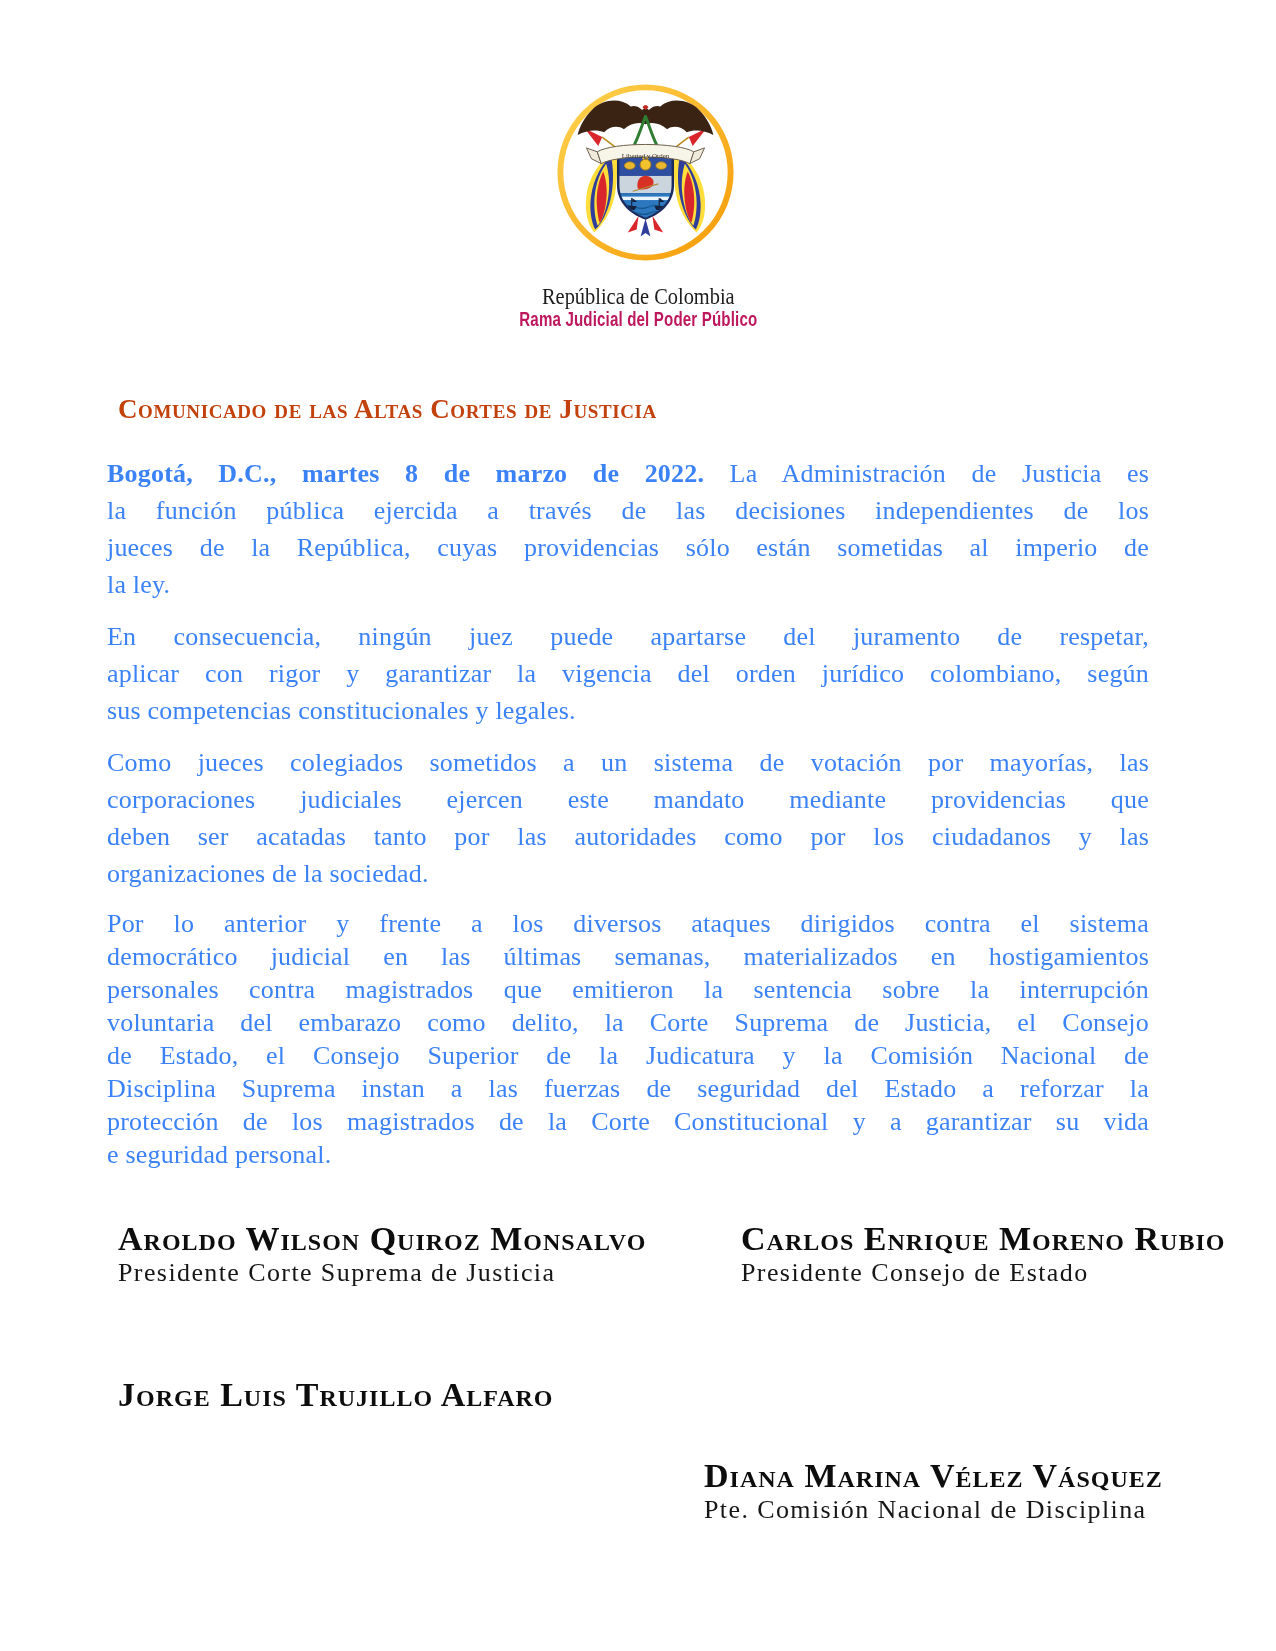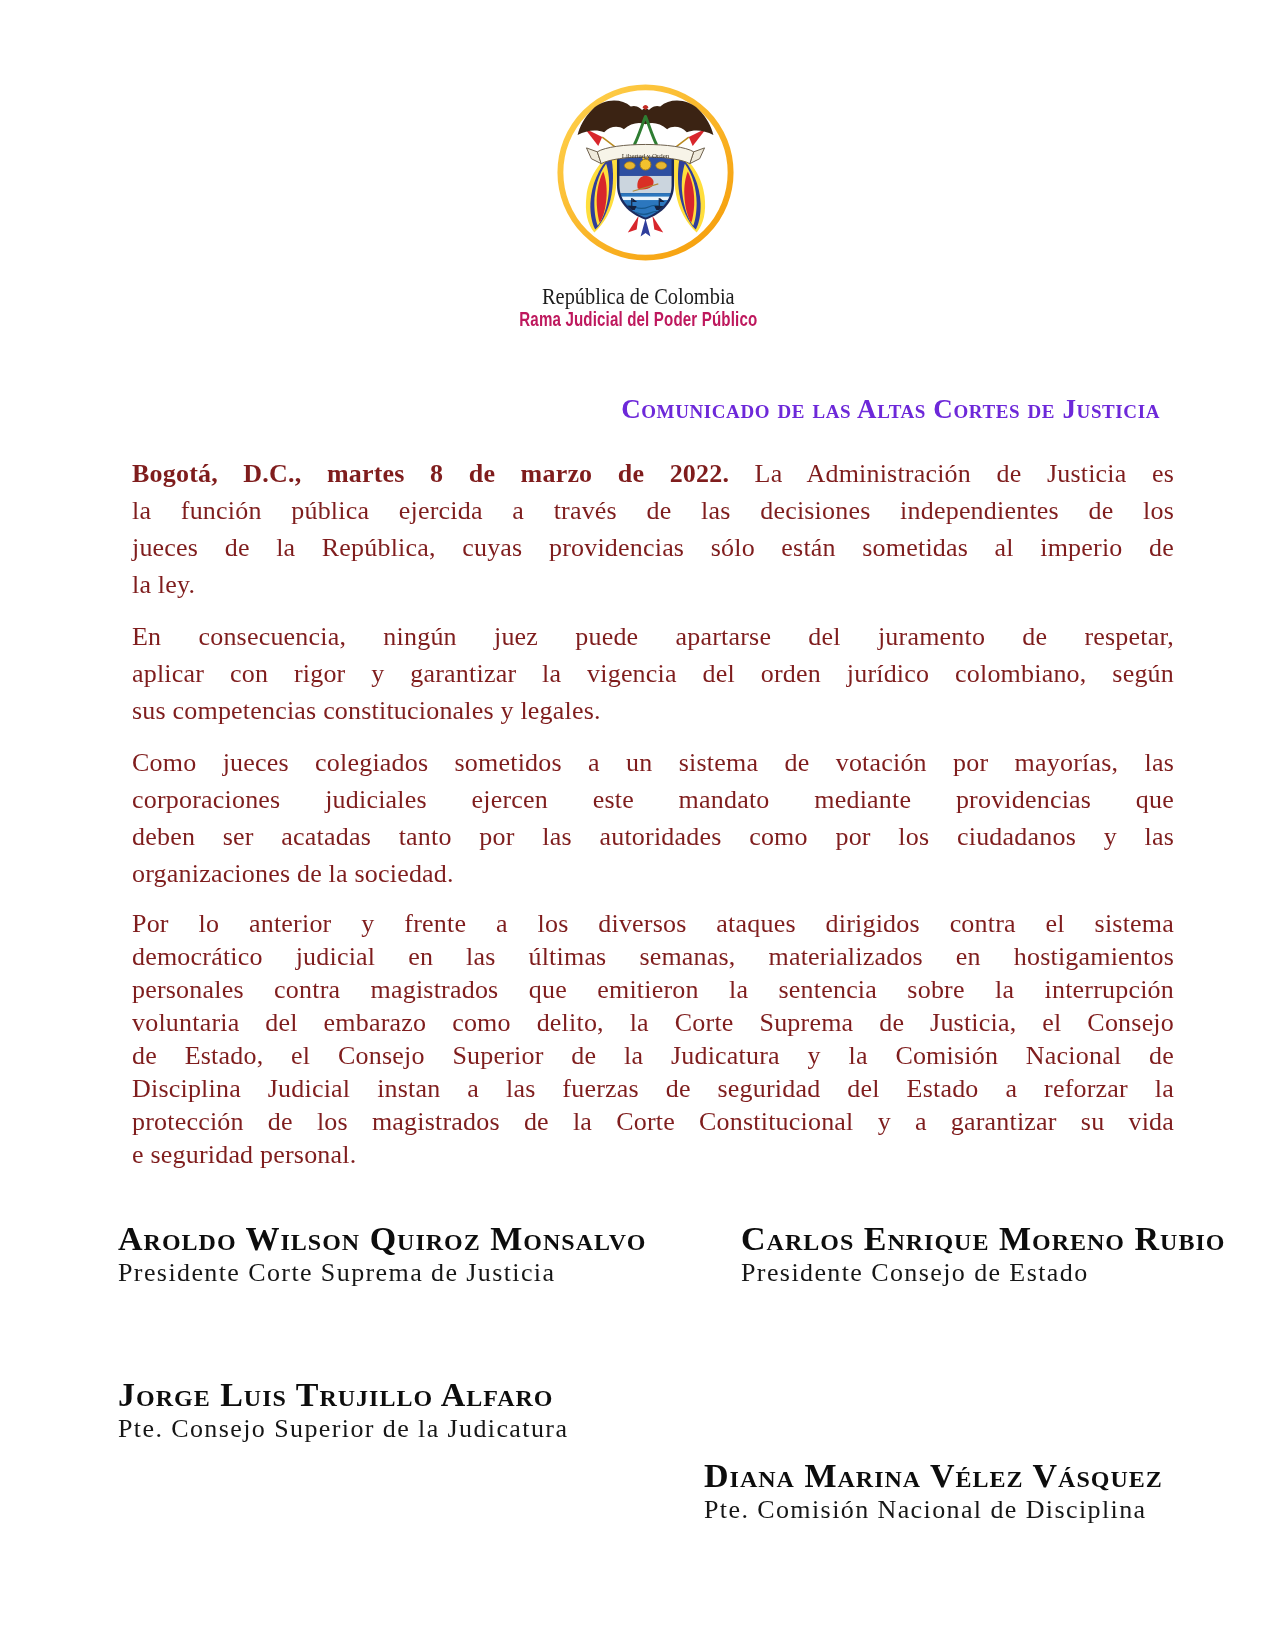--- a/index.html
+++ b/index.html
@@ -22,31 +22,31 @@
   .branch {
     position: absolute; top: 306px; left: 0; width: 1276px;
     text-align: center;
     font-family: "Liberation Sans", sans-serif;
     font-weight: bold; font-size: 21px; line-height: 26px; color: #be185d;
   }
   .branch span { display: inline-block; transform: scaleX(0.72); transform-origin: center; letter-spacing: 0.2px; }
   
   .title {
     position: absolute; top: 392px; left: 118px; width: 1042px;
-    text-align: right;
+    text-align: left;
     font-weight: bold;
     font-variant: small-caps;
     font-size: 27px; line-height: 34px;
     letter-spacing: 0.6px;
-    color: #6d28d9;
+    color: #c2410c;
   }
   
   .body-text {
-    position: absolute; top: 455px; left: 132px; width: 1042px;
-    font-size: 26px; color: #7f1d1d;
+    position: absolute; top: 455px; left: 107px; width: 1042px;
+    font-size: 26px; color: #3b82f6;
   }
   .para { margin: 0 0 15px 0; }
   .line {
     line-height: 37px;
     text-align: justify;
     text-align-last: justify;
     text-justify: inter-word;
     letter-spacing: 0.2px;
   }
   .para.tight .line { line-height: 33px; }
@@ -179,38 +179,37 @@
         <div class="line">corporaciones judiciales ejercen este mandato mediante providencias que</div>
         <div class="line">deben ser acatadas tanto por las autoridades como por los ciudadanos y las</div>
         <div class="line last">organizaciones de la sociedad.</div>
       </div>
       <div class="para tight">
         <div class="line">Por lo anterior y frente a los diversos ataques dirigidos contra el sistema</div>
         <div class="line">democrático judicial en las últimas semanas, materializados en hostigamientos</div>
         <div class="line">personales contra magistrados que emitieron la sentencia sobre la interrupción</div>
         <div class="line">voluntaria del embarazo como delito, la Corte Suprema de Justicia, el Consejo</div>
         <div class="line">de Estado, el Consejo Superior de la Judicatura y la Comisión Nacional de</div>
-        <div class="line">Disciplina Judicial instan a las fuerzas de seguridad del Estado a reforzar la</div>
+        <div class="line">Disciplina Suprema instan a las fuerzas de seguridad del Estado a reforzar la</div>
         <div class="line">protección de los magistrados de la Corte Constitucional y a garantizar su vida</div>
         <div class="line last">e seguridad personal.</div>
       </div>
     </div>
 
   <div class="signatures">
       <div class="sig sig-0">
         <div class="name">Aroldo Wilson Quiroz Monsalvo</div>
         <div class="role">Presidente Corte Suprema de Justicia</div>
       </div>
       <div class="sig sig-1">
         <div class="name">Carlos Enrique Moreno Rubio</div>
         <div class="role">Presidente Consejo de Estado</div>
       </div>
       <div class="sig sig-2">
         <div class="name">Jorge Luis Trujillo Alfaro</div>
-        <div class="role">Pte. Consejo Superior de la Judicatura</div>
       </div>
       <div class="sig sig-3">
         <div class="name">Diana Marina Vélez Vásquez</div>
         <div class="role">Pte. Comisión Nacional de Disciplina</div>
       </div>
     </div>
 
 </div>
 
 </body></html>

